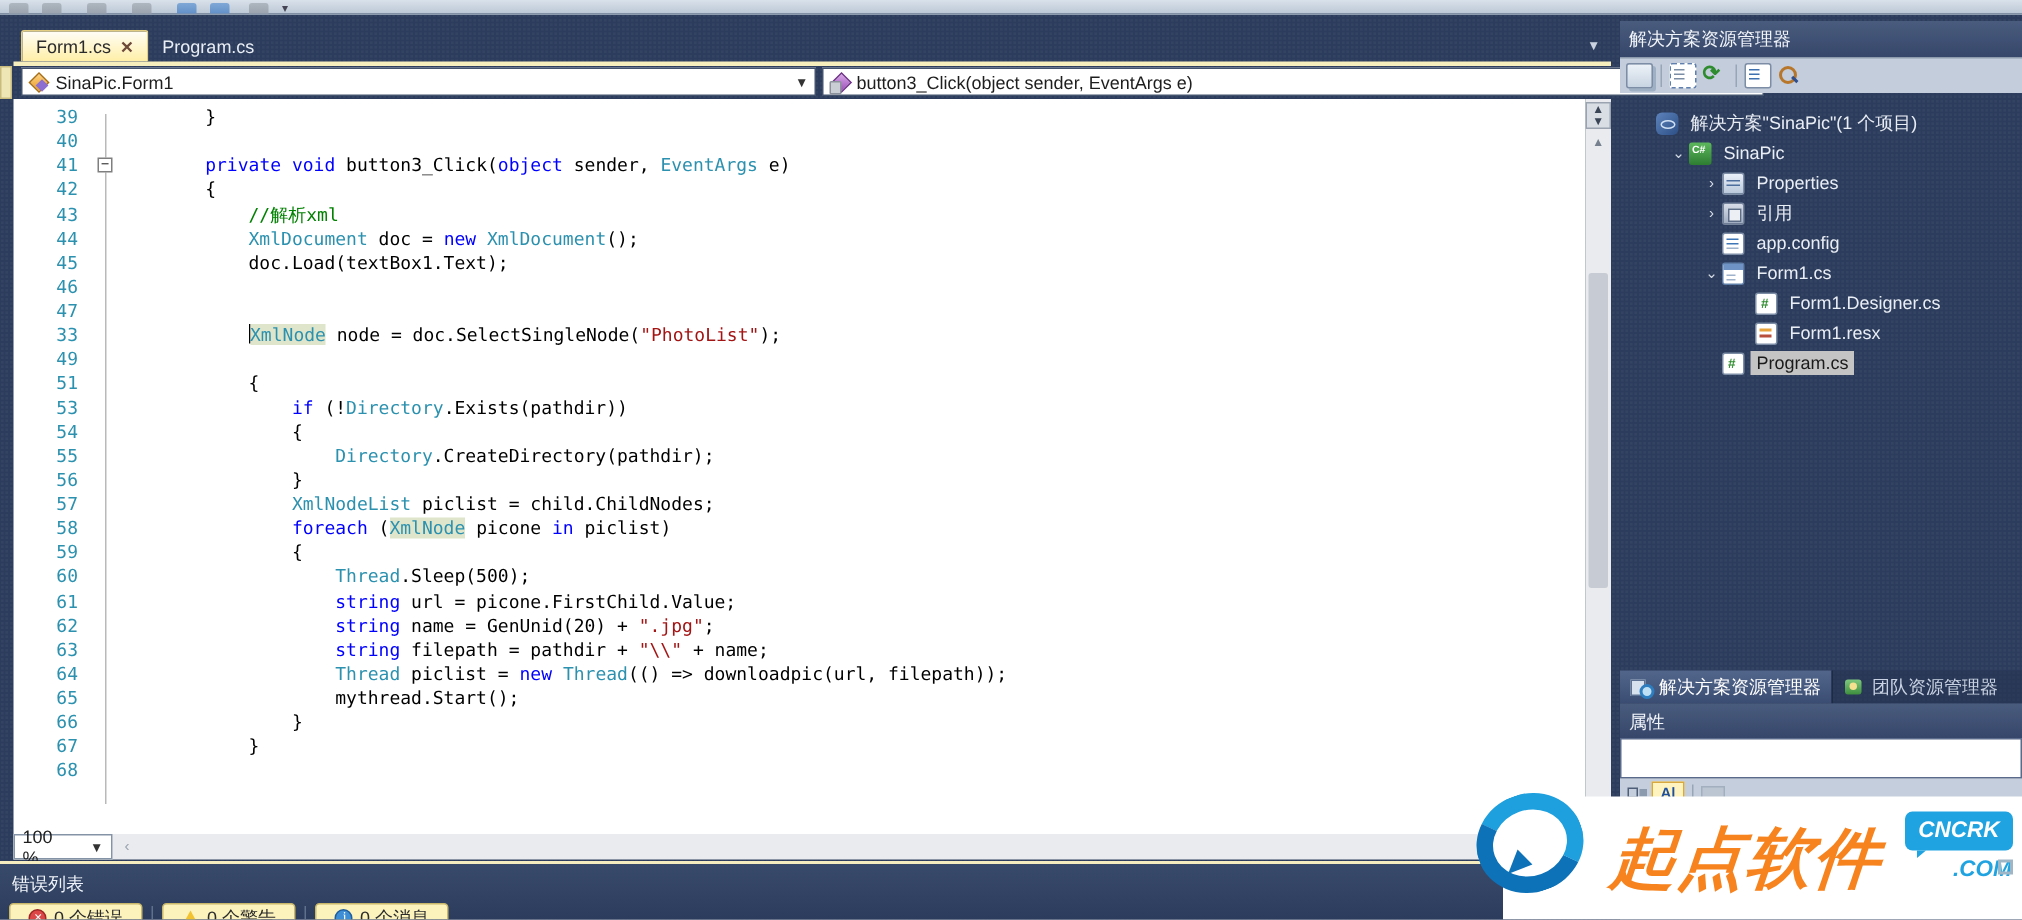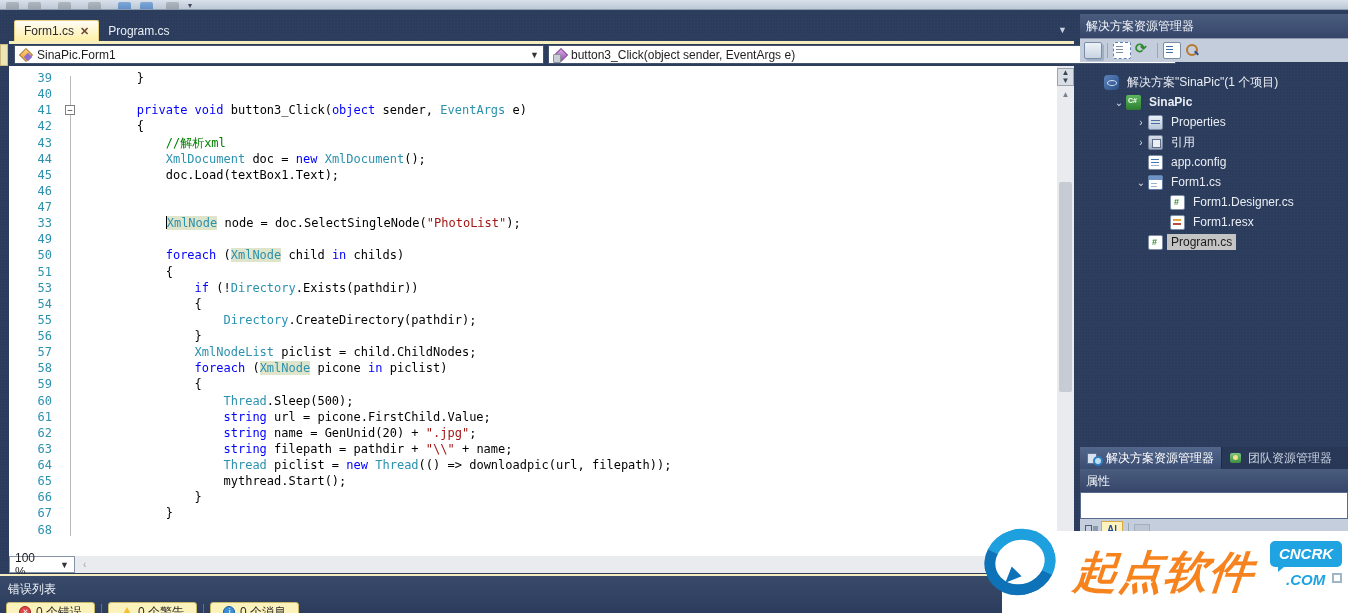--- a/index.html
+++ b/index.html
@@ -108,21 +108,21 @@
   .g-code { background:#fff; border:1px solid #7C8DA5; width:13px; }
   .g-code::after { content:""; position:absolute; left:2px; top:3px; width:7px; height:1px; background:#3E6FAF; box-shadow:0 3px 0 #3E6FAF, 0 6px 0 #3E6FAF; }
   .g-preview { background:transparent; }
   .g-preview::before { content:""; position:absolute; left:2px; top:2px; width:8px; height:8px; border:2px solid #B8762A; border-radius:50%; }
   .g-preview::after { content:""; position:absolute; left:10px; top:10px; width:5px; height:2px; background:#2E4E8E; transform:rotate(45deg); }
 
   .tree { position:absolute; left:0; top:48px; width:268px; height:385px; }
   .tree-row { position:absolute; height:20px; display:flex; align-items:center; color:#E9EDF4; font-size:12px; }
   .tree-arrow { width:14px; flex:0 0 14px; font-size:10px; color:#D6DCE6; text-align:center; }
   .tree-label { padding:1px 4px; white-space:nowrap; }
-  .tree-label.bold { font-weight:bold; }
+  .tree-label.bold { font-weight:normal; }
   .tree-row.selected .tree-label { background:#C4C4C4; color:#1A1A1A; }
   .tico { width:15px; height:15px; flex:0 0 15px; margin-right:4px; position:relative; border-radius:2px; }
   .t-solution { background:linear-gradient(135deg,#5E83BC,#2C4F86); border-radius:4px; }
   .t-solution::after { content:""; position:absolute; left:3px; top:5px; width:8px; height:4px; border:1.5px solid #CFE0F4; border-radius:50%; }
   .t-csproj { background:linear-gradient(#5CB85C,#2E7D32); }
   .t-csproj::after { content:"C#"; position:absolute; left:2px; top:2px; font-size:7px; font-weight:bold; color:#fff; }
   .t-folderish { background:linear-gradient(#EAF0F8,#B9C8DB); border:1px solid #7C8DA5; }
   .t-folderish::after { content:""; position:absolute; left:2px; top:4px; width:9px; height:1px; background:#4E6E9E; box-shadow:0 3px 0 #4E6E9E; }
   .t-refs { background:linear-gradient(#D8DEE8,#9FACC0); border:1px solid #76849B; }
   .t-refs::after { content:""; position:absolute; left:3px; top:3px; width:7px; height:7px; background:#ECEFF4; border:1px solid #5E6E88; }
@@ -160,21 +160,21 @@
   .watermark { position:absolute; left:1002px; top:531px; width:346px; height:82px; background:#FFFFFF; }
   .wm-ring { position:absolute; left:-18px; top:-2px; width:72px; height:66px; border:11px solid #1E9FDE;
     border-bottom-color:#0E72B8; border-left-color:#0E72B8; border-radius:50%; transform:rotate(-20deg); background:#fff; }
   .wm-arrow { position:absolute; left:2px; top:38px; width:0; height:0; border-style:solid;
     border-width:0 7px 16px 7px; border-color:transparent transparent #0E72B8 transparent; transform:rotate(-135deg); }
   .wm-text { position:absolute; left:72px; top:12px; font-size:44px; font-weight:bold; font-style:italic;
     color:#F6831E; letter-spacing:1px; transform:skewX(-5deg); font-family:"Liberation Sans",sans-serif; white-space:nowrap; }
   .wm-badge { position:absolute; left:268px; top:10px; width:72px; height:26px; background:#1FA3E1;
     border-radius:5px; color:#fff; font-weight:bold; font-style:italic; font-size:15px; text-align:center; line-height:26px; }
   .wm-badge::after { content:""; position:absolute; left:8px; bottom:-5px; border-width:5px 6px 0 0; border-style:solid; border-color:#1FA3E1 transparent transparent transparent; }
-  .wm-com { position:absolute; left:284px; top:40px; color:#1FA3E1; font-weight:bold; font-style:italic; font-size:15px; }
+  .wm-com { position:absolute; left:300px; top:40px; color:#1FA3E1; font-weight:bold; font-style:italic; font-size:15px; }
   .wm-share { position:absolute; left:330px; top:42px; width:10px; height:10px; border:2px solid #9FB6C6; }
 </style>
 </head>
 <body>
 
 <div class="toolbar-strip">
   <span class="tb-blob tb-gray" style="left:6px"></span>
   <span class="tb-blob tb-gray" style="left:28px"></span>
   <span class="tb-blob tb-gray" style="left:58px"></span>
   <span class="tb-blob tb-gray" style="left:88px"></span>
@@ -218,21 +218,20 @@
       <div class="code-row"><span class="ln">40</span><span class="cmargin"></span><span class="code-text" style="padding-left: 0ch;"></span></div>
       <div class="code-row"><span class="ln">41</span><span class="cmargin"><span class="collapse-box">−</span></span><span class="code-text" style="padding-left: 8ch;"><span class="kw">private</span><span class="pl"> </span><span class="kw">void</span><span class="pl"> button3_Click(</span><span class="kw">object</span><span class="pl"> sender, </span><span class="ty">EventArgs</span><span class="pl"> e)</span></span></div>
       <div class="code-row"><span class="ln">42</span><span class="cmargin"></span><span class="code-text" style="padding-left: 8ch;"><span class="pl">{</span></span></div>
       <div class="code-row"><span class="ln">43</span><span class="cmargin"></span><span class="code-text" style="padding-left: 12ch;"><span class="cm">//解析xml</span></span></div>
       <div class="code-row"><span class="ln">44</span><span class="cmargin"></span><span class="code-text" style="padding-left: 12ch;"><span class="ty">XmlDocument</span><span class="pl"> doc = </span><span class="kw">new</span><span class="pl"> </span><span class="ty">XmlDocument</span><span class="pl">();</span></span></div>
       <div class="code-row"><span class="ln">45</span><span class="cmargin"></span><span class="code-text" style="padding-left: 12ch;"><span class="pl">doc.Load(textBox1.Text);</span></span></div>
       <div class="code-row"><span class="ln">46</span><span class="cmargin"></span><span class="code-text" style="padding-left: 0ch;"></span></div>
       <div class="code-row"><span class="ln">47</span><span class="cmargin"></span><span class="code-text" style="padding-left: 0ch;"></span></div>
       <div class="code-row"><span class="ln">33</span><span class="cmargin"></span><span class="code-text" style="padding-left: 12ch;"><span class="caret-bar"></span><span class="ty hl">XmlNode</span><span class="pl"> node = doc.SelectSingleNode(</span><span class="st">"PhotoList"</span><span class="pl">);</span></span></div>
       <div class="code-row"><span class="ln">49</span><span class="cmargin"></span></div>
-      <div class="code-row"><span class="ln">50</span><span class="cmargin"></span><span class="code-text" style="padding-left: 12ch;"><span class="kw">foreach</span><span class="pl"> (</span><span class="ty hl">XmlNode</span><span class="pl"> child </span><span class="kw">in</span><span class="pl"> childs)</span></span></div>
       <div class="code-row"><span class="ln">51</span><span class="cmargin"></span><span class="code-text" style="padding-left: 12ch;"><span class="pl">{</span></span></div>
       <div class="code-row"><span class="ln">53</span><span class="cmargin"></span><span class="code-text" style="padding-left: 16ch;"><span class="kw">if</span><span class="pl"> (!</span><span class="ty">Directory</span><span class="pl">.Exists(pathdir))</span></span></div>
       <div class="code-row"><span class="ln">54</span><span class="cmargin"></span><span class="code-text" style="padding-left: 16ch;"><span class="pl">{</span></span></div>
       <div class="code-row"><span class="ln">55</span><span class="cmargin"></span><span class="code-text" style="padding-left: 20ch;"><span class="ty">Directory</span><span class="pl">.CreateDirectory(pathdir);</span></span></div>
       <div class="code-row"><span class="ln">56</span><span class="cmargin"></span><span class="code-text" style="padding-left: 16ch;"><span class="pl">}</span></span></div>
       <div class="code-row"><span class="ln">57</span><span class="cmargin"></span><span class="code-text" style="padding-left: 16ch;"><span class="ty">XmlNodeList</span><span class="pl"> piclist = child.ChildNodes;</span></span></div>
       <div class="code-row"><span class="ln">58</span><span class="cmargin"></span><span class="code-text" style="padding-left: 16ch;"><span class="kw">foreach</span><span class="pl"> (</span><span class="ty hl">XmlNode</span><span class="pl"> picone </span><span class="kw">in</span><span class="pl"> piclist)</span></span></div>
       <div class="code-row"><span class="ln">59</span><span class="cmargin"></span><span class="code-text" style="padding-left: 16ch;"><span class="pl">{</span></span></div>
       <div class="code-row"><span class="ln">60</span><span class="cmargin"></span><span class="code-text" style="padding-left: 20ch;"><span class="ty">Thread</span><span class="pl">.Sleep(500);</span></span></div>
       <div class="code-row"><span class="ln">61</span><span class="cmargin"></span><span class="code-text" style="padding-left: 20ch;"><span class="kw">string</span><span class="pl"> url = picone.FirstChild.Value;</span></span></div>

